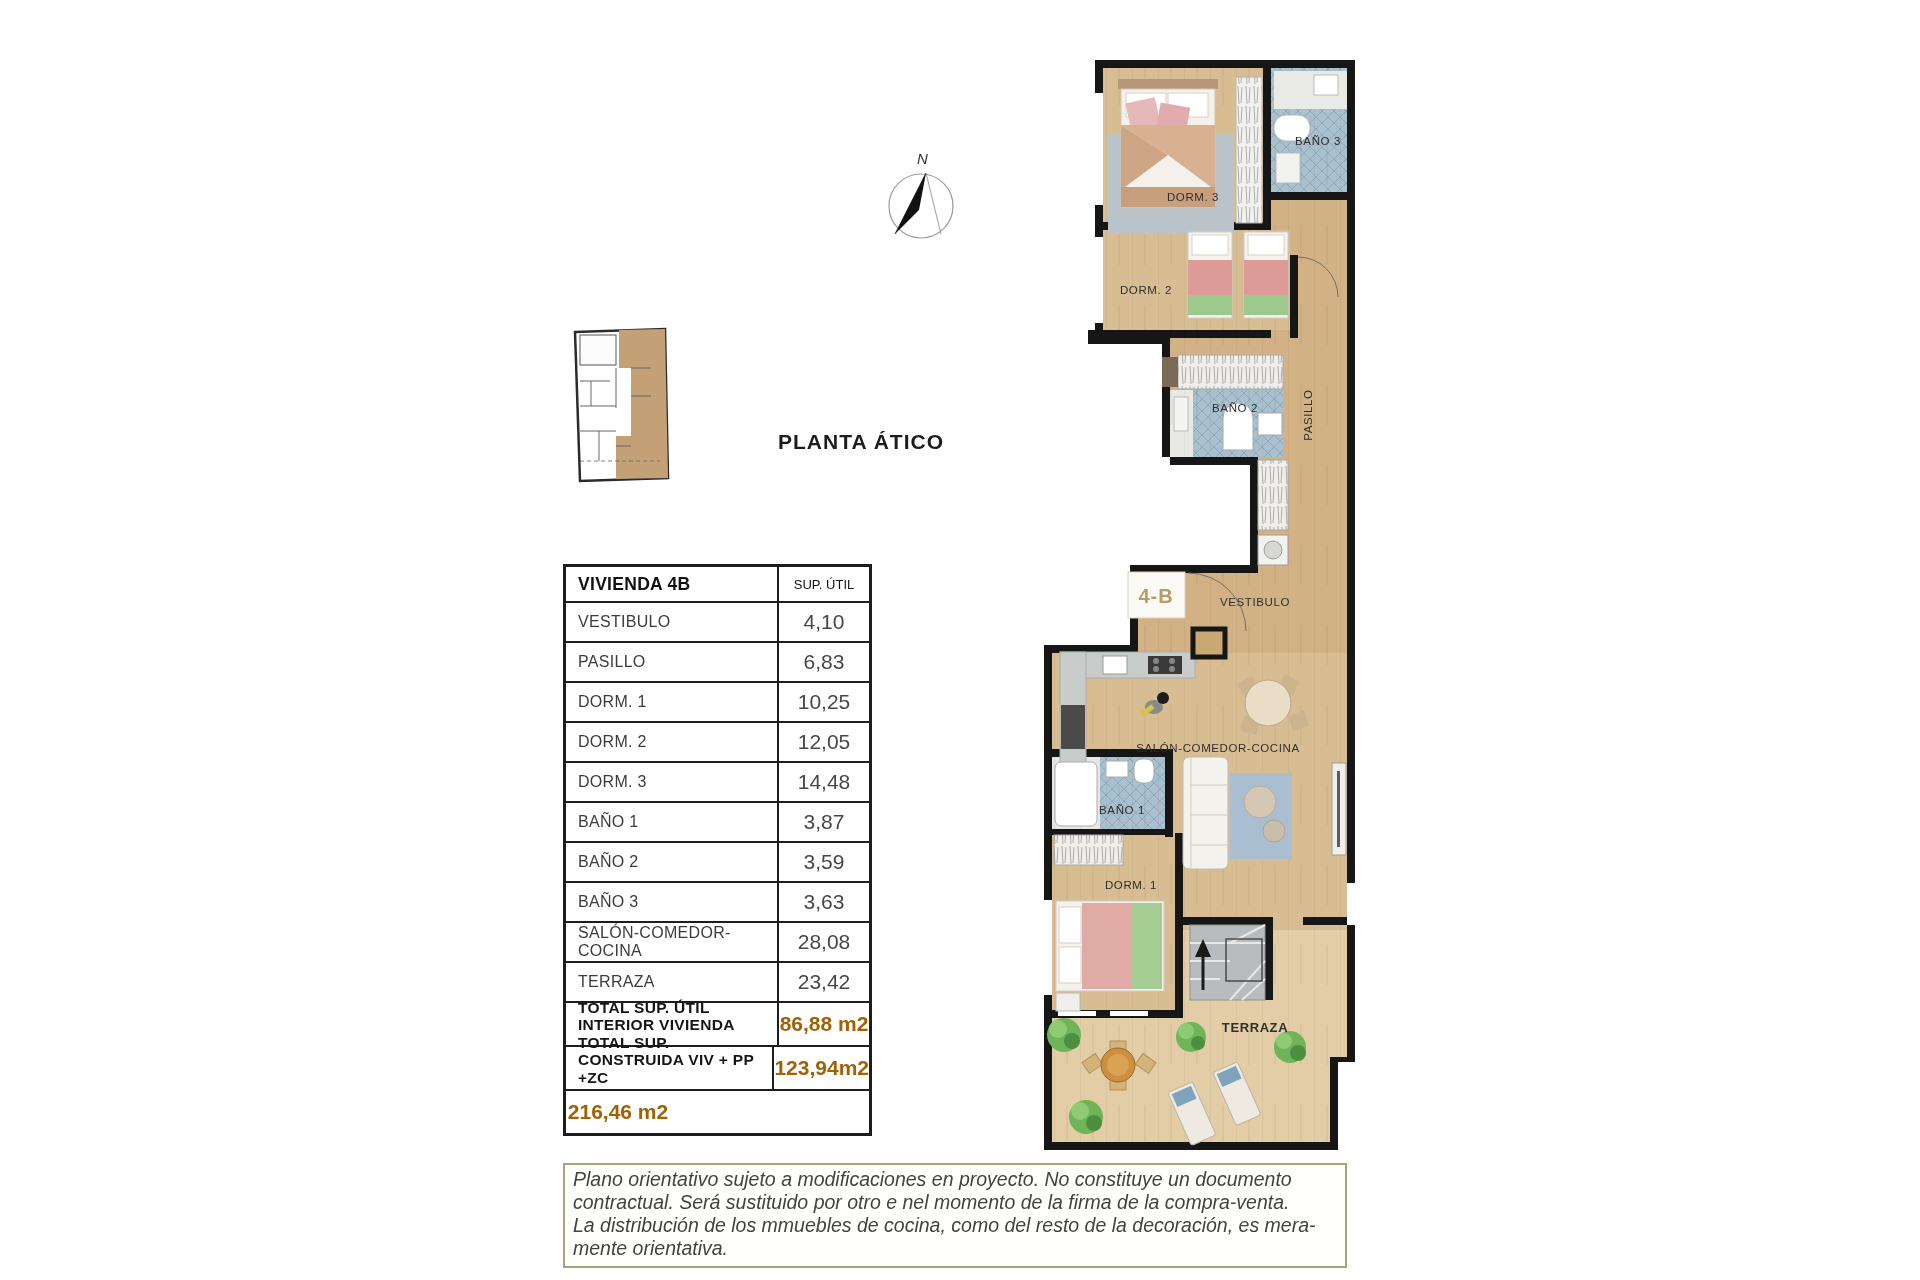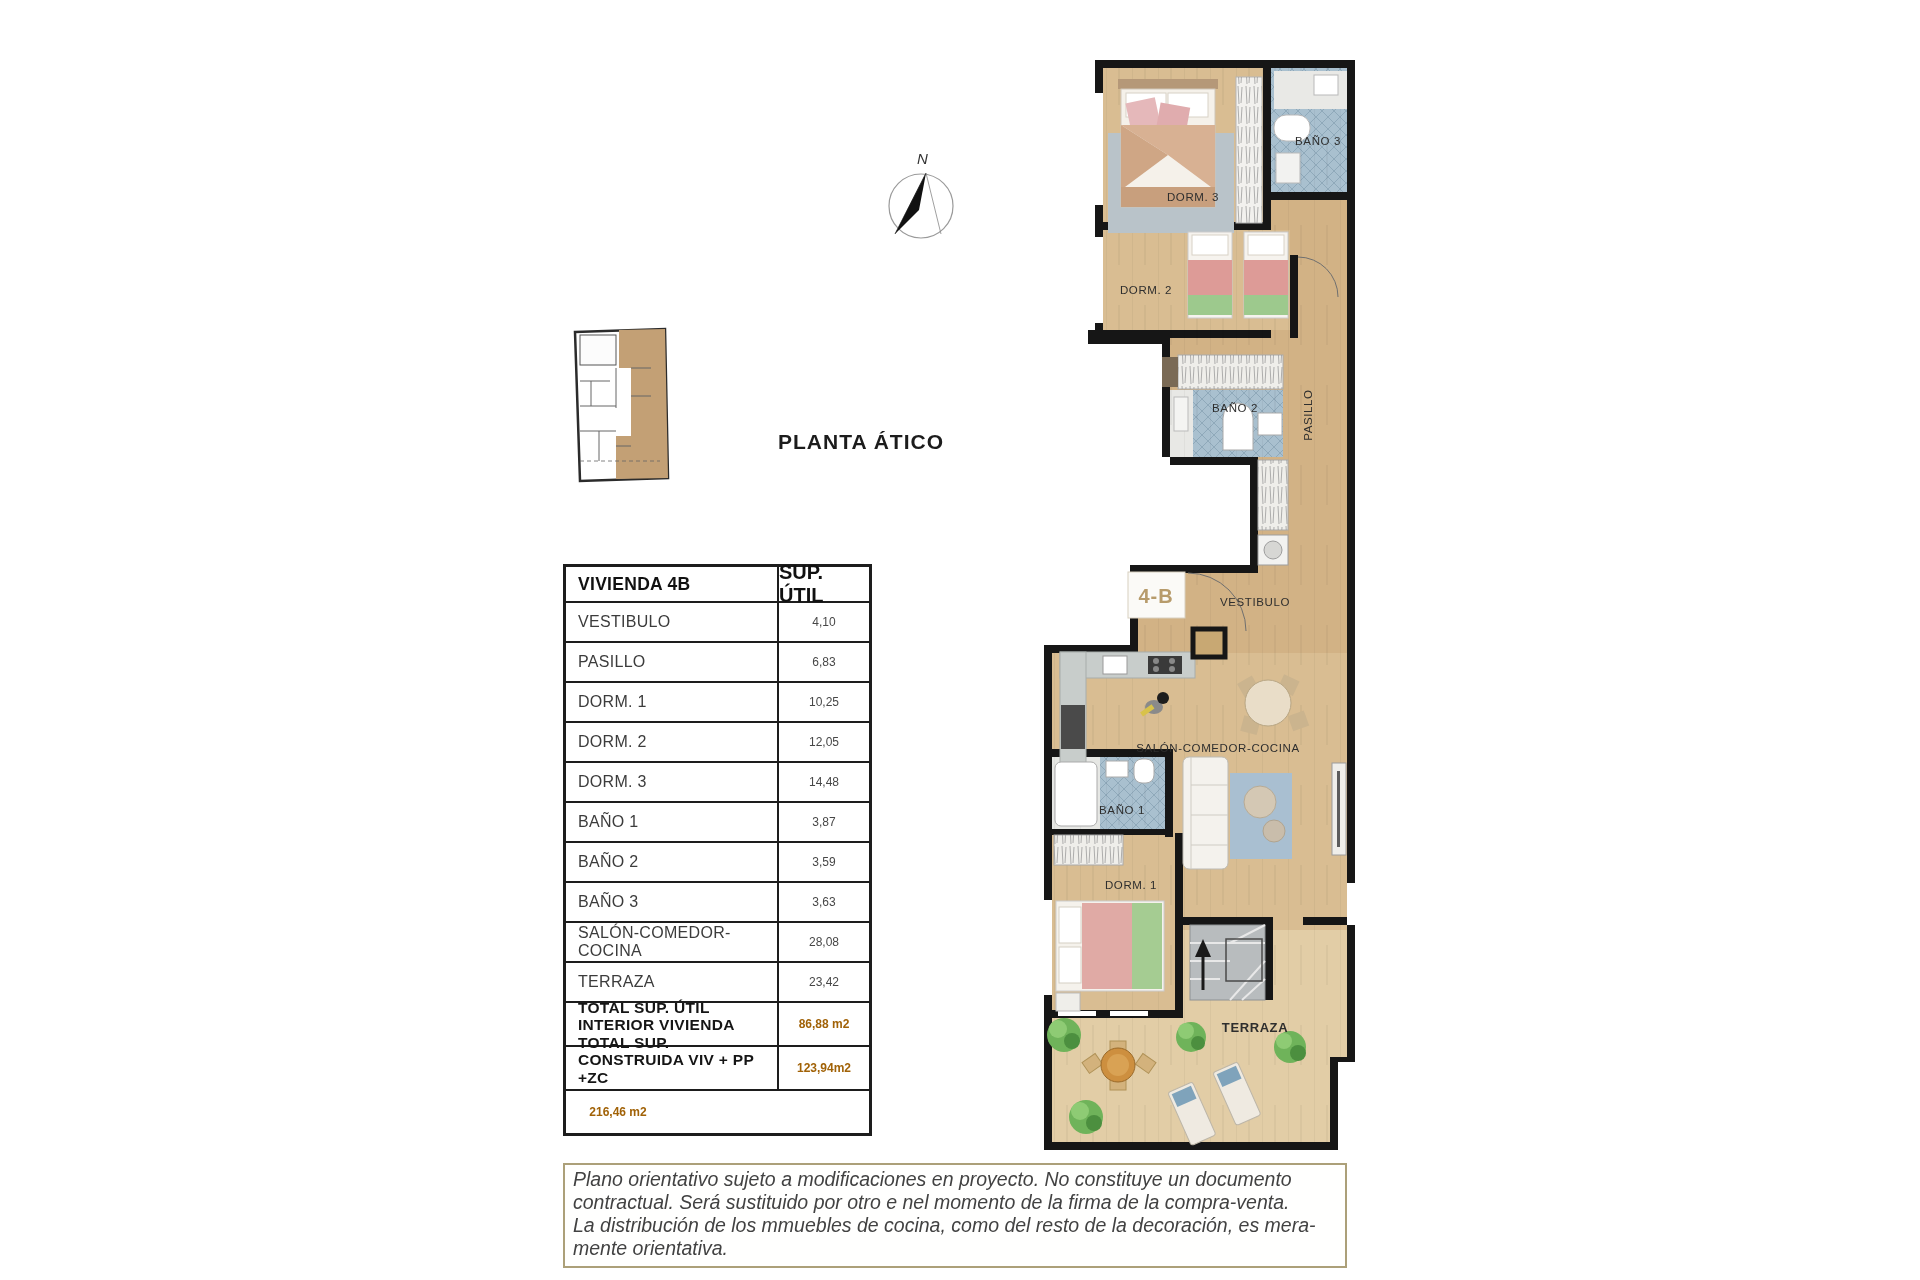--- a/index.html
+++ b/index.html
@@ -17,24 +17,24 @@
   .keyplan{position:absolute;left:571px;top:326px;width:100px;height:158px;}
 
   
   .areas-table{position:absolute;left:563px;top:527px;width:309px;
                border:3px solid #1d1d1d;border-collapse:collapse;box-sizing:border-box;margin-top:37px;}
   .areas-table .row{display:flex;border-top:2px solid #1d1d1d;}
   .areas-table .row:first-child{border-top:none;}
   .cell-label{width:244px;box-sizing:border-box;padding-left:12px;display:flex;align-items:center;
               font-size:16px;color:#3c3c3c;letter-spacing:.3px;border-right:2px solid #1d1d1d;}
   .cell-value{width:104px;display:flex;align-items:center;justify-content:center;
-              font-size:12px;color:#474747;}
+              font-size:21px;color:#474747;}
   .row.header{height:34px;}
   .row.header .cell-label{font-size:17.5px;font-weight:bold;color:#111;}
-  .row.header .cell-value{font-size:20px;font-weight:bold;color:#111;}
+  .row.header .cell-value{font-size:13px;font-weight:normal;color:#111;}
   .row.data{height:38px;}
   .row.total{height:42px;}
   .row.total .cell-label{font-weight:bold;color:#151515;font-size:15.5px;line-height:1.1;
                          padding-top:2px;padding-bottom:18px;}
   .row.total .cell-value{font-weight:bold;color:#a16207;}
 
   
   .disclaimer{position:absolute;left:563px;top:1163px;width:784px;box-sizing:border-box;
               border:2px solid #aca079;background:#fffffe;padding:3px 8px 6px 8px;
               font-size:19.5px;line-height:1.18;color:#424242;white-space:pre-line;font-style:italic;}

